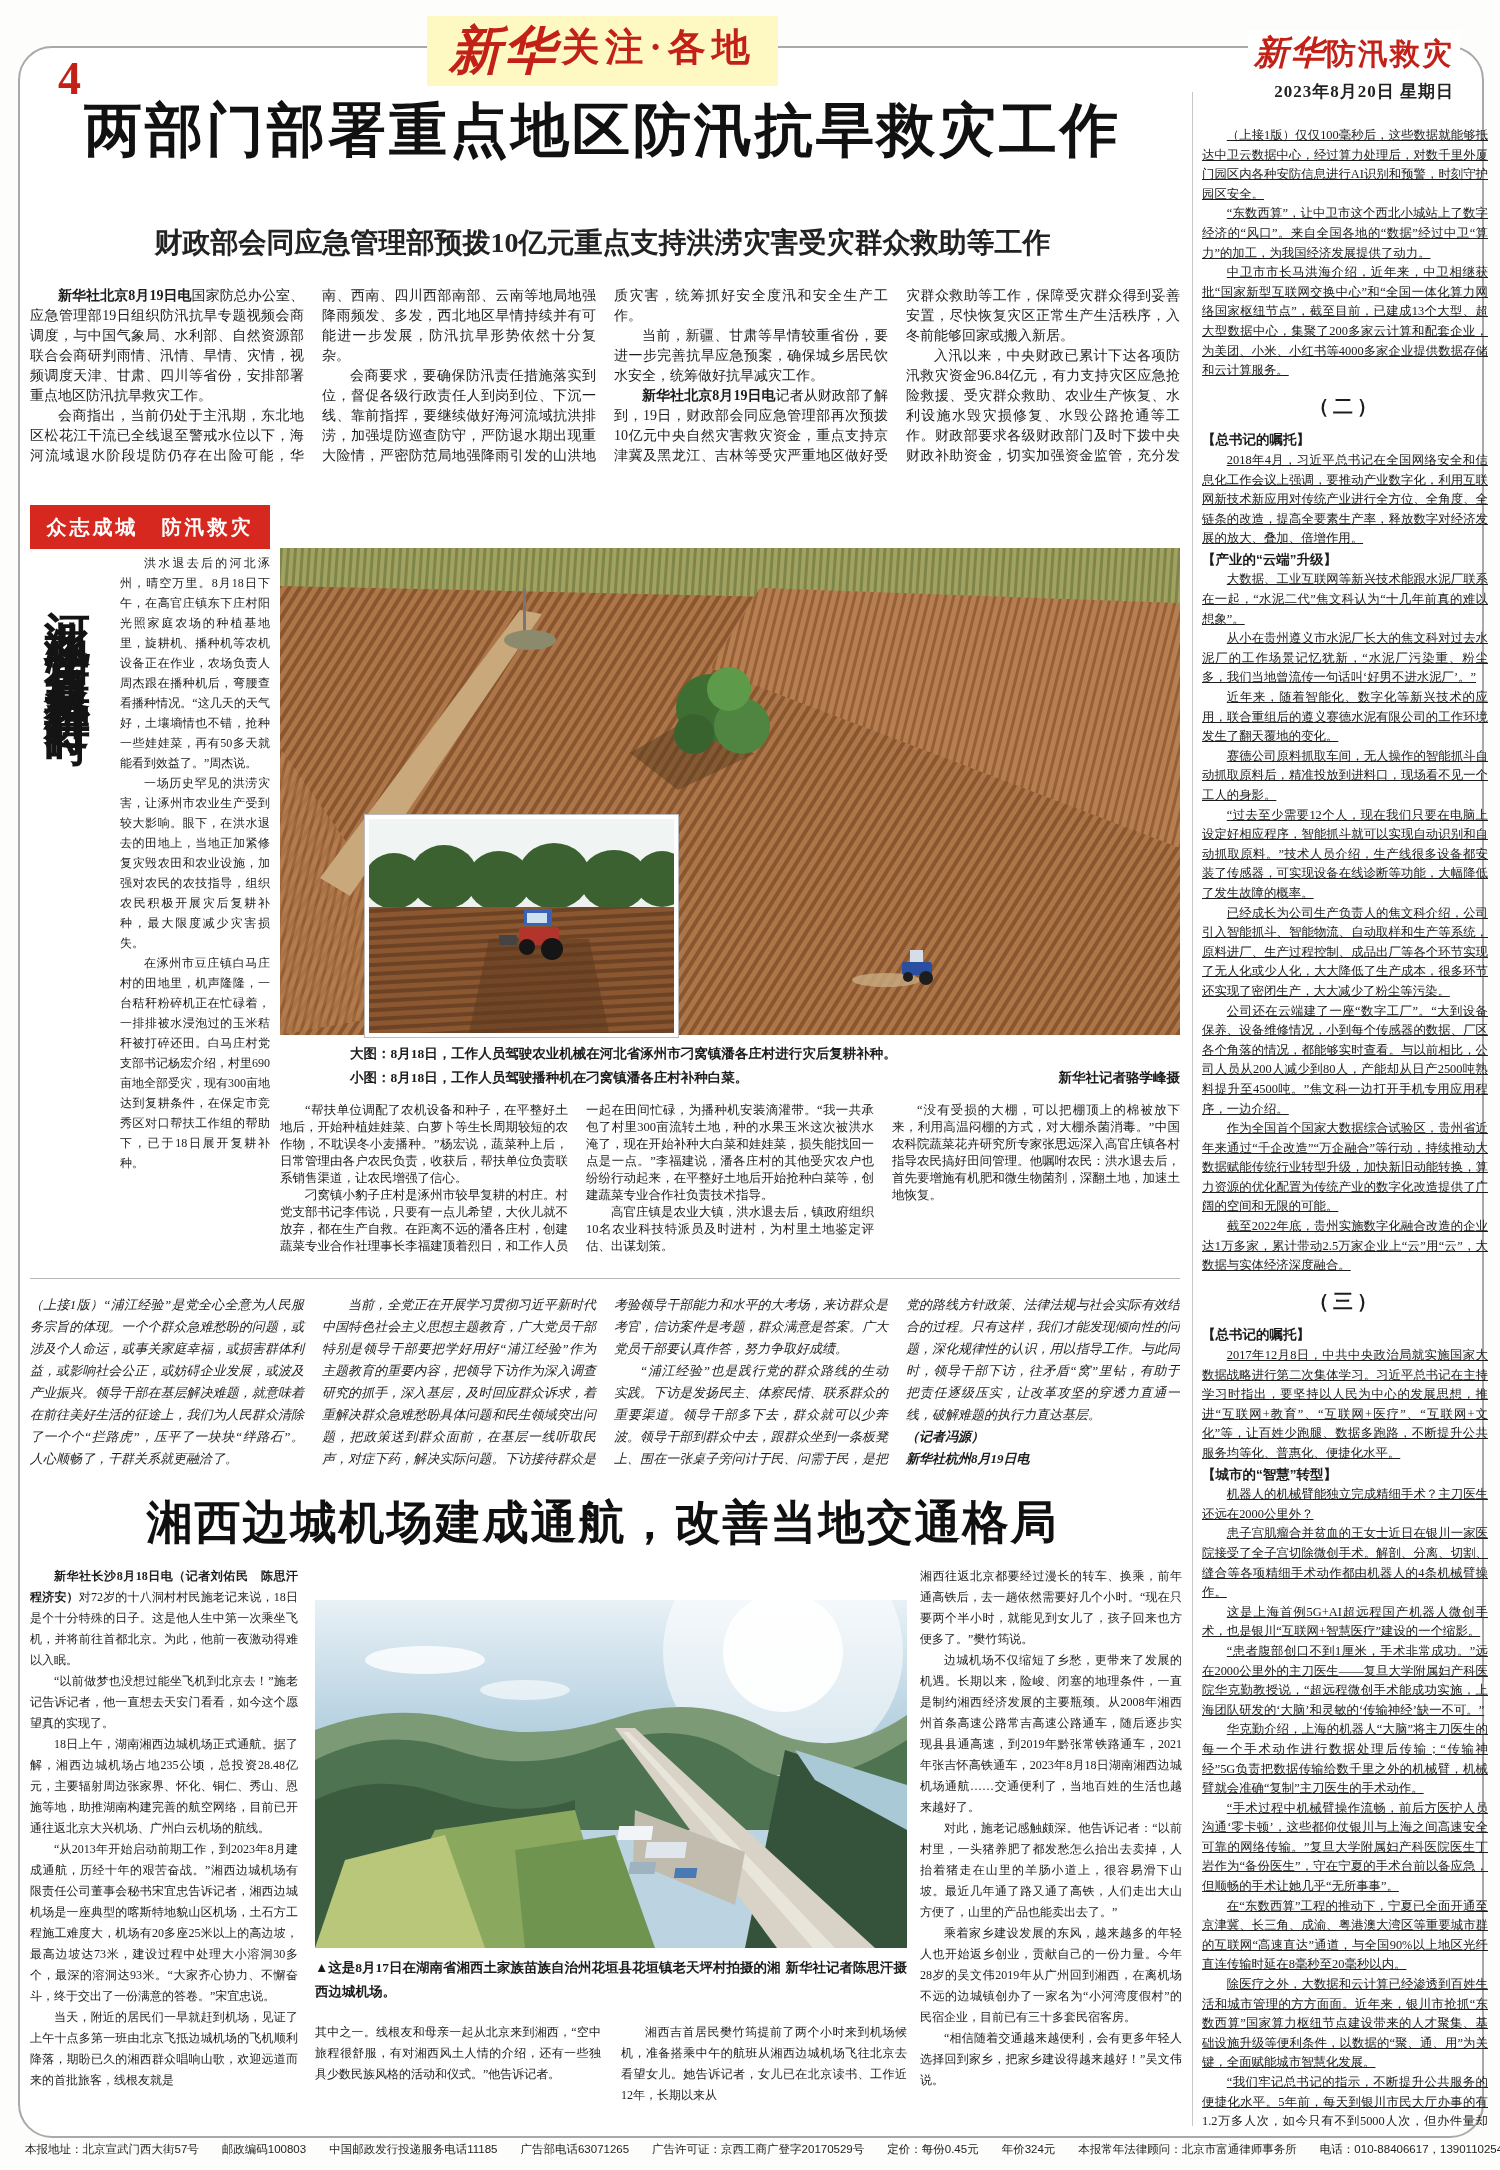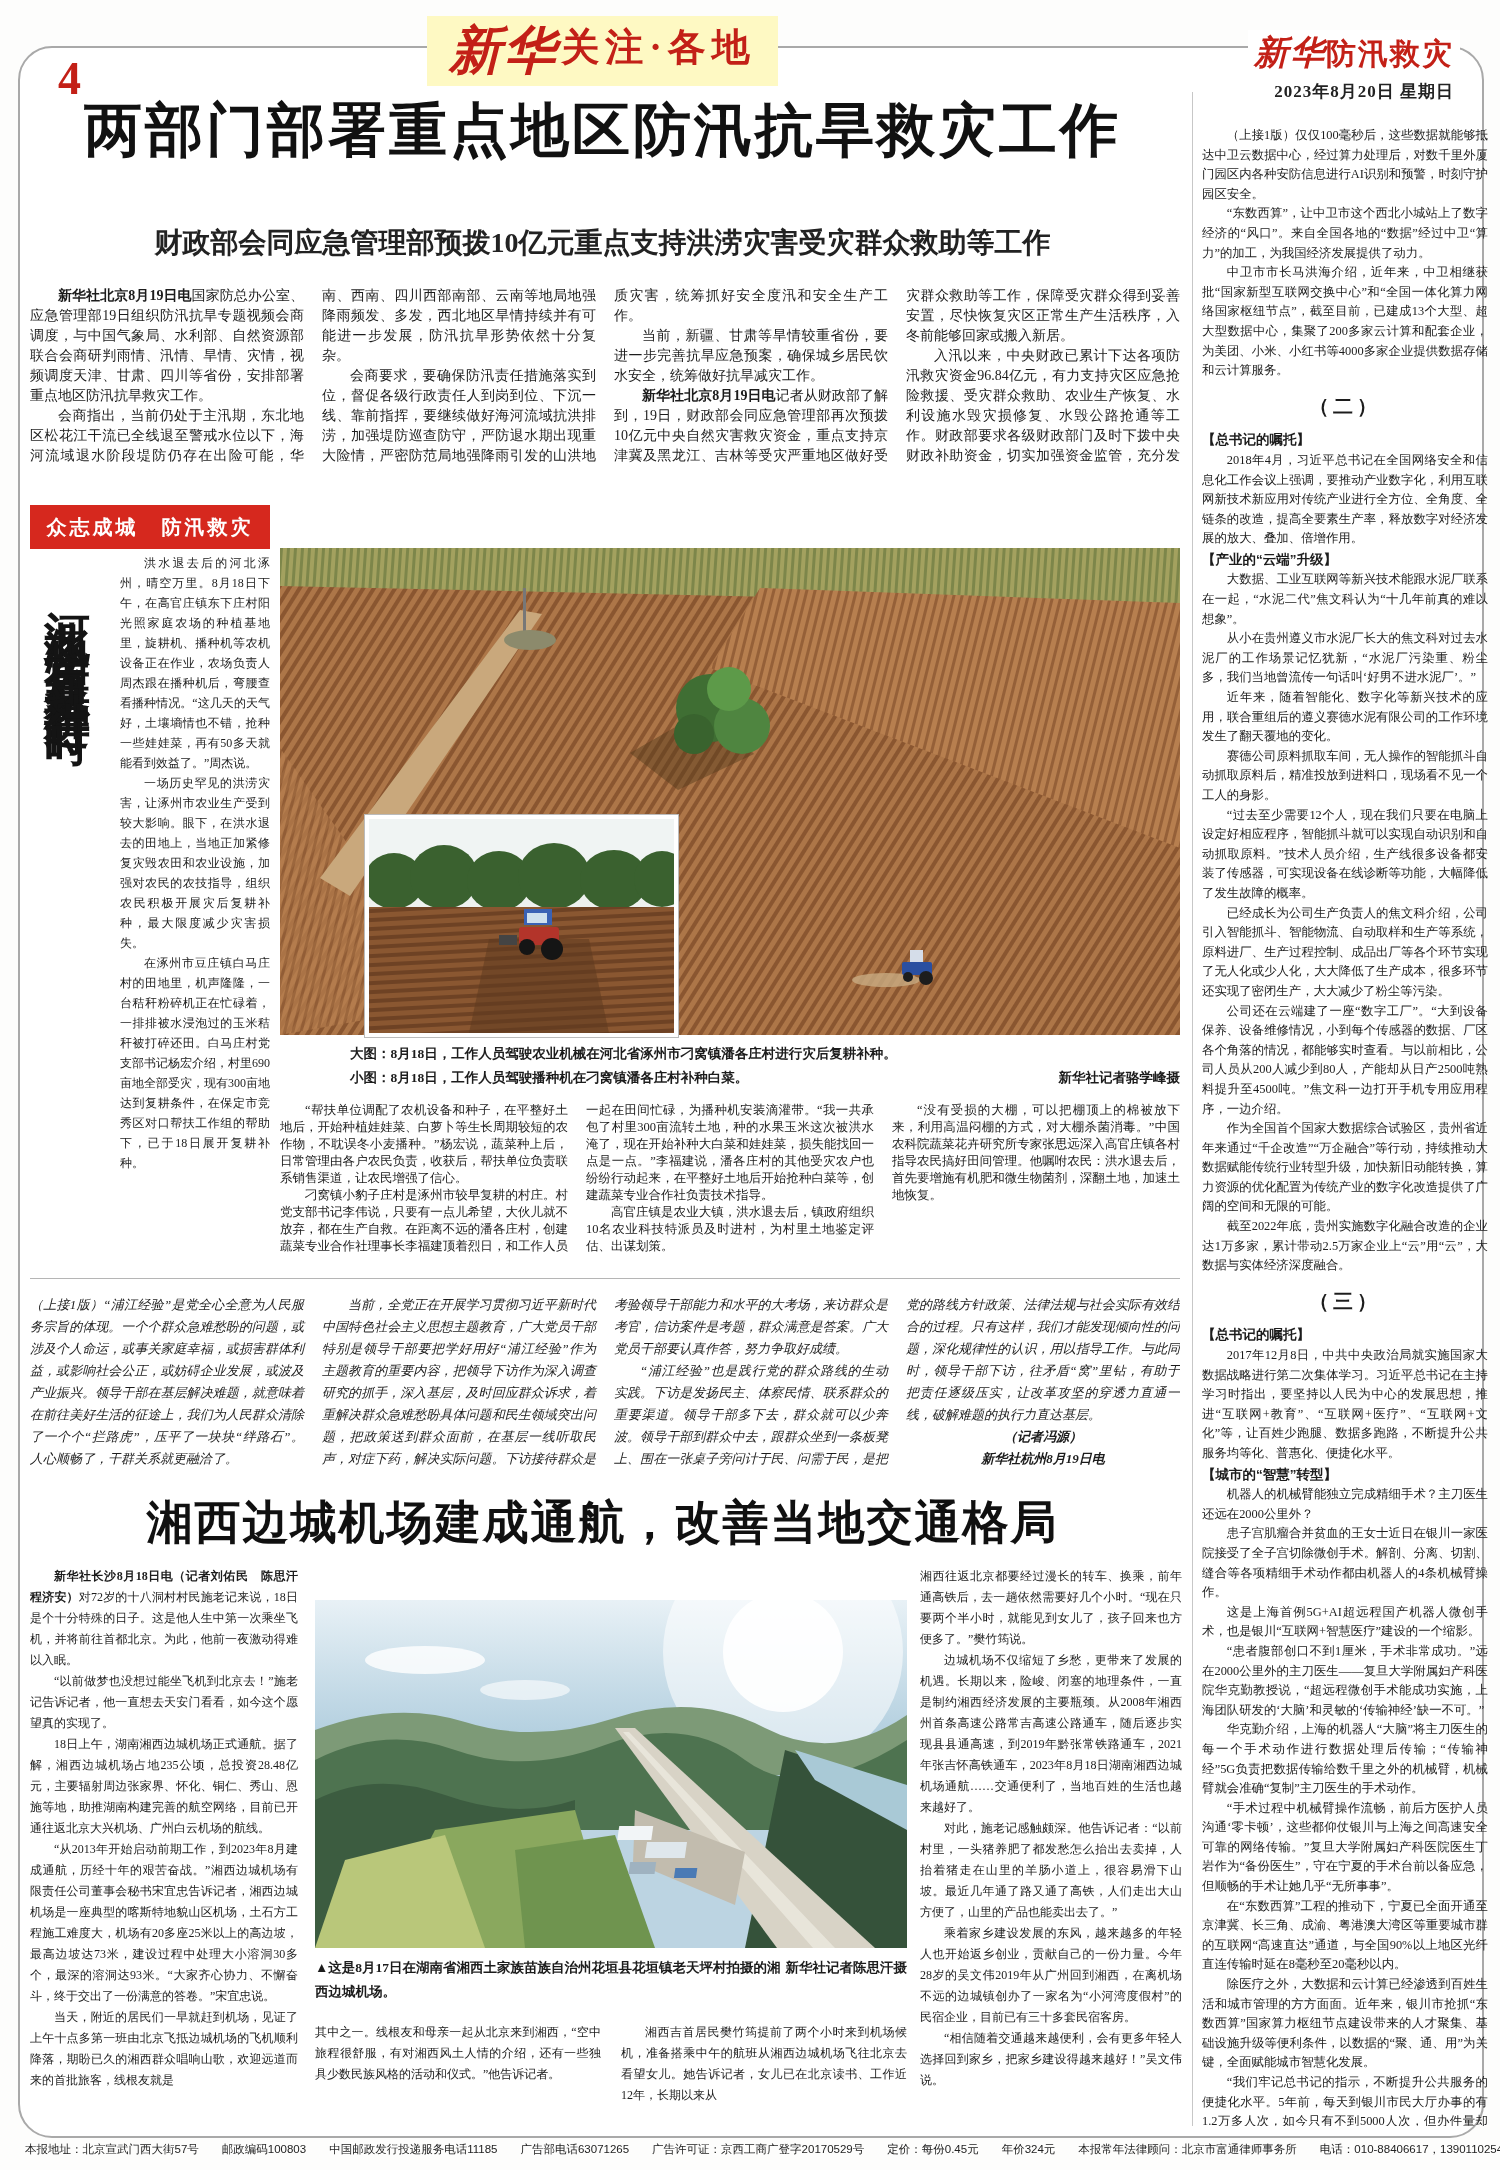--- a/index.html
+++ b/index.html
@@ -17,21 +17,21 @@
   .paper-name{color:#c32017;font-size:30px;font-weight:900;letter-spacing:2px;}
   .paper-name .scr{font-style:italic;font-size:34px;}
   .date-line{font-size:17px;font-weight:700;color:#222;margin-top:4px;letter-spacing:1px;}
   
   .headline1{left:20px;top:92px;width:1165px;text-align:center;font-size:58px;font-weight:900;letter-spacing:3px;color:#111;}
   .subheadline{left:20px;top:224px;width:1165px;text-align:center;font-size:28px;font-weight:700;color:#222;}
   
   .cols{text-align:justify;overflow:hidden;}
   .cols p,.flow p{margin:0;text-indent:2em;}
   p.cont{text-indent:0;}
-  p.tr{text-align:center;text-indent:0;font-weight:700;}
+  p.tr{text-align:left;text-indent:0;font-weight:700;}
   .lead-body{left:30px;top:286px;width:1150px;height:196px;column-count:4;column-gap:18px;font-size:14px;line-height:20px;}
   .lead-body b,.a2col b{font-weight:900;}
   
   .badge{left:30px;top:505px;width:240px;height:44px;background:#d6281e;color:#fff;font-size:20px;font-weight:900;letter-spacing:3px;display:flex;align-items:center;justify-content:center;font-family:"Liberation Sans",sans-serif;}
   
   .vtitle{left:36px;top:575px;height:695px;writing-mode:vertical-rl;font-size:46px;letter-spacing:9px;font-weight:600;color:#141414;}
   .zcol{left:120px;top:553px;width:150px;height:718px;font-size:12px;line-height:20px;text-align:justify;overflow:hidden;}
   .photo1{left:280px;top:548px;width:900px;height:487px;overflow:hidden;background:#a9734a;}
   .inset{left:365px;top:815px;width:313px;height:222px;border:4px solid #fff;box-sizing:border-box;background:#eef1ef;overflow:hidden;box-shadow:0 0 0 1px #bbb;}
   .caps{left:350px;top:1042px;width:830px;font-size:13.5px;line-height:24px;font-weight:700;}
@@ -45,21 +45,21 @@
   .a2col{text-align:justify;overflow:hidden;font-size:12px;line-height:21px;}
   .a2c1{left:30px;top:1566px;width:268px;height:556px;}
   .photo2{left:315px;top:1600px;width:592px;height:348px;background:#bcd4e2;overflow:hidden;}
   .cap2{left:315px;top:1956px;width:592px;font-size:13.5px;line-height:24px;font-weight:700;}
   .cap2 .credit{float:right;font-weight:900;}
   .a2below{left:315px;top:2022px;width:592px;height:102px;column-count:2;column-gap:20px;}
   .a2c4{left:920px;top:1566px;width:262px;height:556px;}
   
   .vrule{left:1192px;top:92px;height:2034px;border-left:1px solid #c7c7c7;width:0;}
   .sidebar{left:1202px;top:126px;width:286px;height:2000px;font-size:12.4px;line-height:19.6px;text-align:justify;overflow:hidden;}
-  .sidebar p{margin:0;text-indent:2em;}
+  .sidebar p{margin:0;text-indent:2em;text-decoration:underline;}
   .sidebar .sec-num{text-align:center;font-size:20px;font-weight:700;letter-spacing:4px;margin:16px 0 14px;}
   .sidebar .subhead{font-weight:900;font-family:"Liberation Sans",sans-serif;font-size:13.5px;margin:1px 0;}
   
   .footer{left:25px;top:2142px;width:1452px;font-size:11.5px;color:#222;white-space:nowrap;letter-spacing:0;font-family:"Liberation Sans",sans-serif;}
 </style>
 </head>
 <body>
 
 <div class="abs frame"></div>
 

